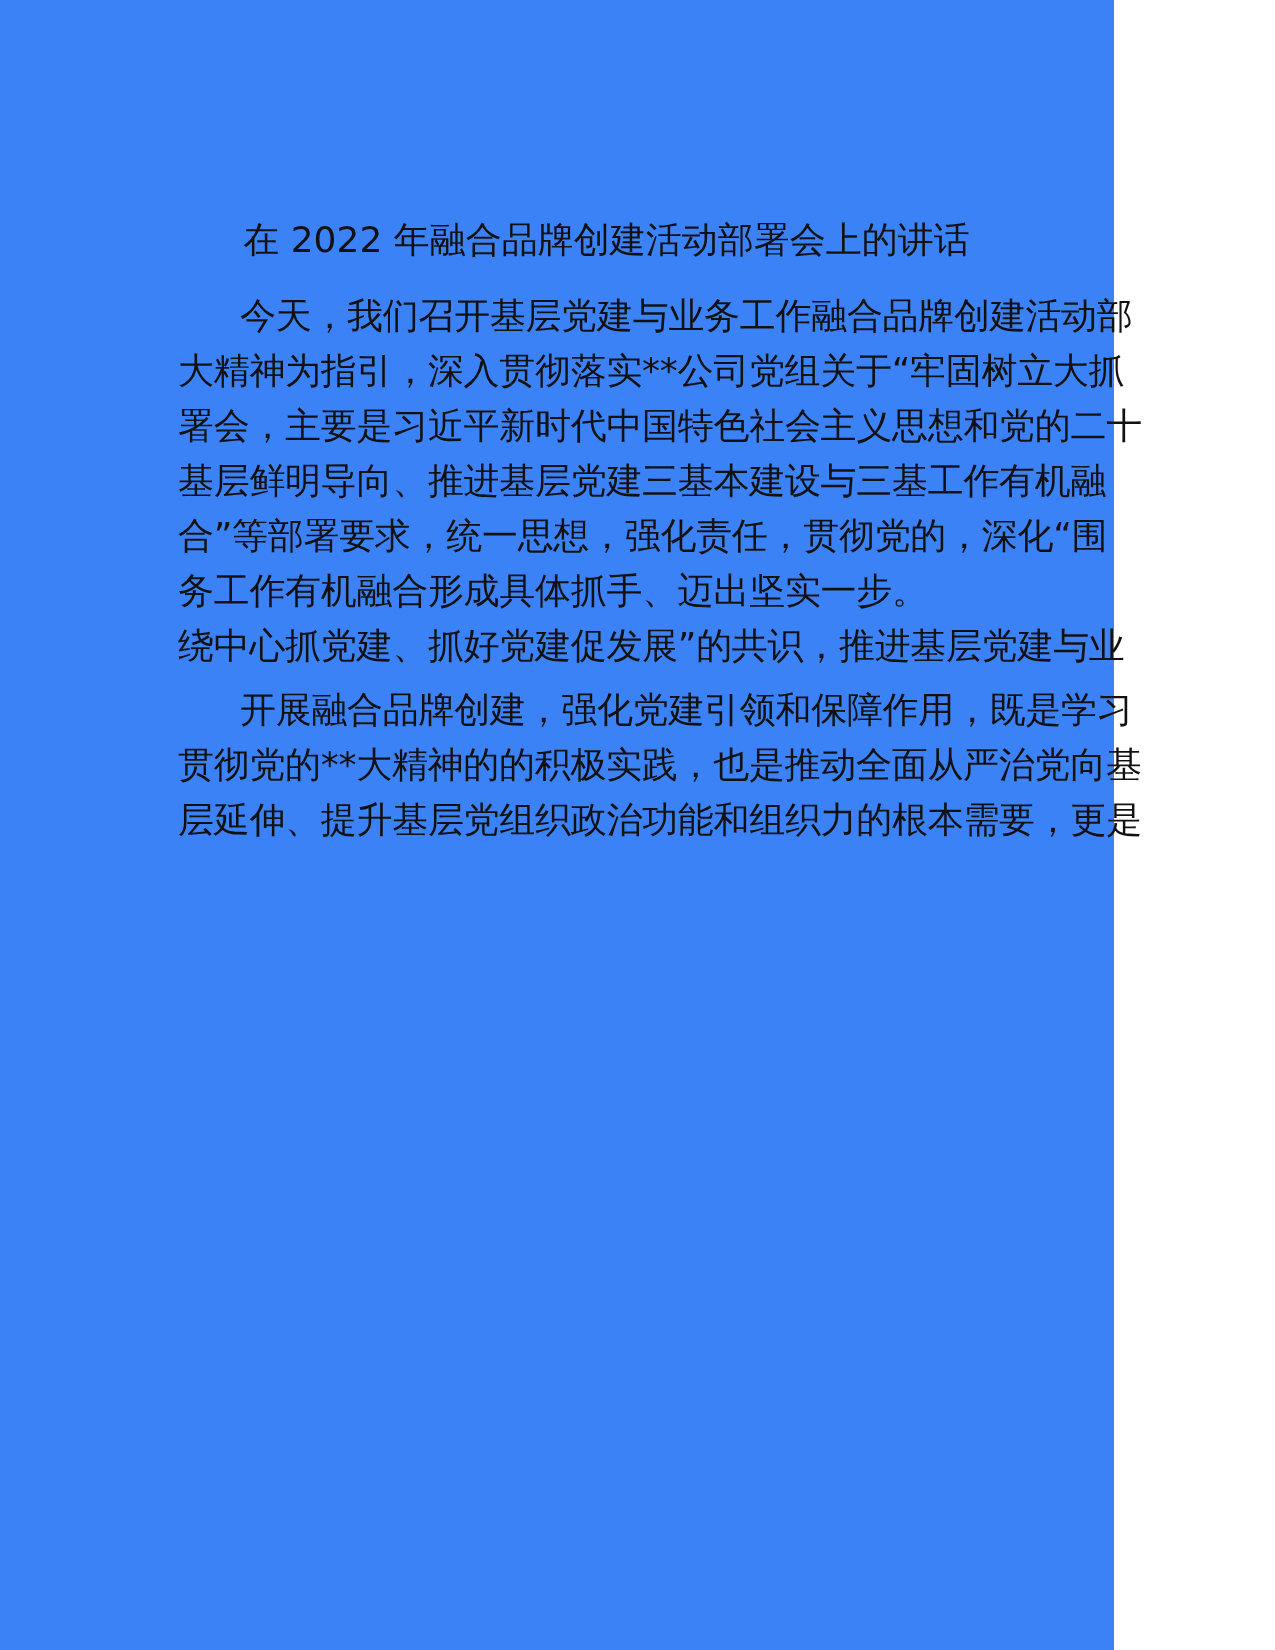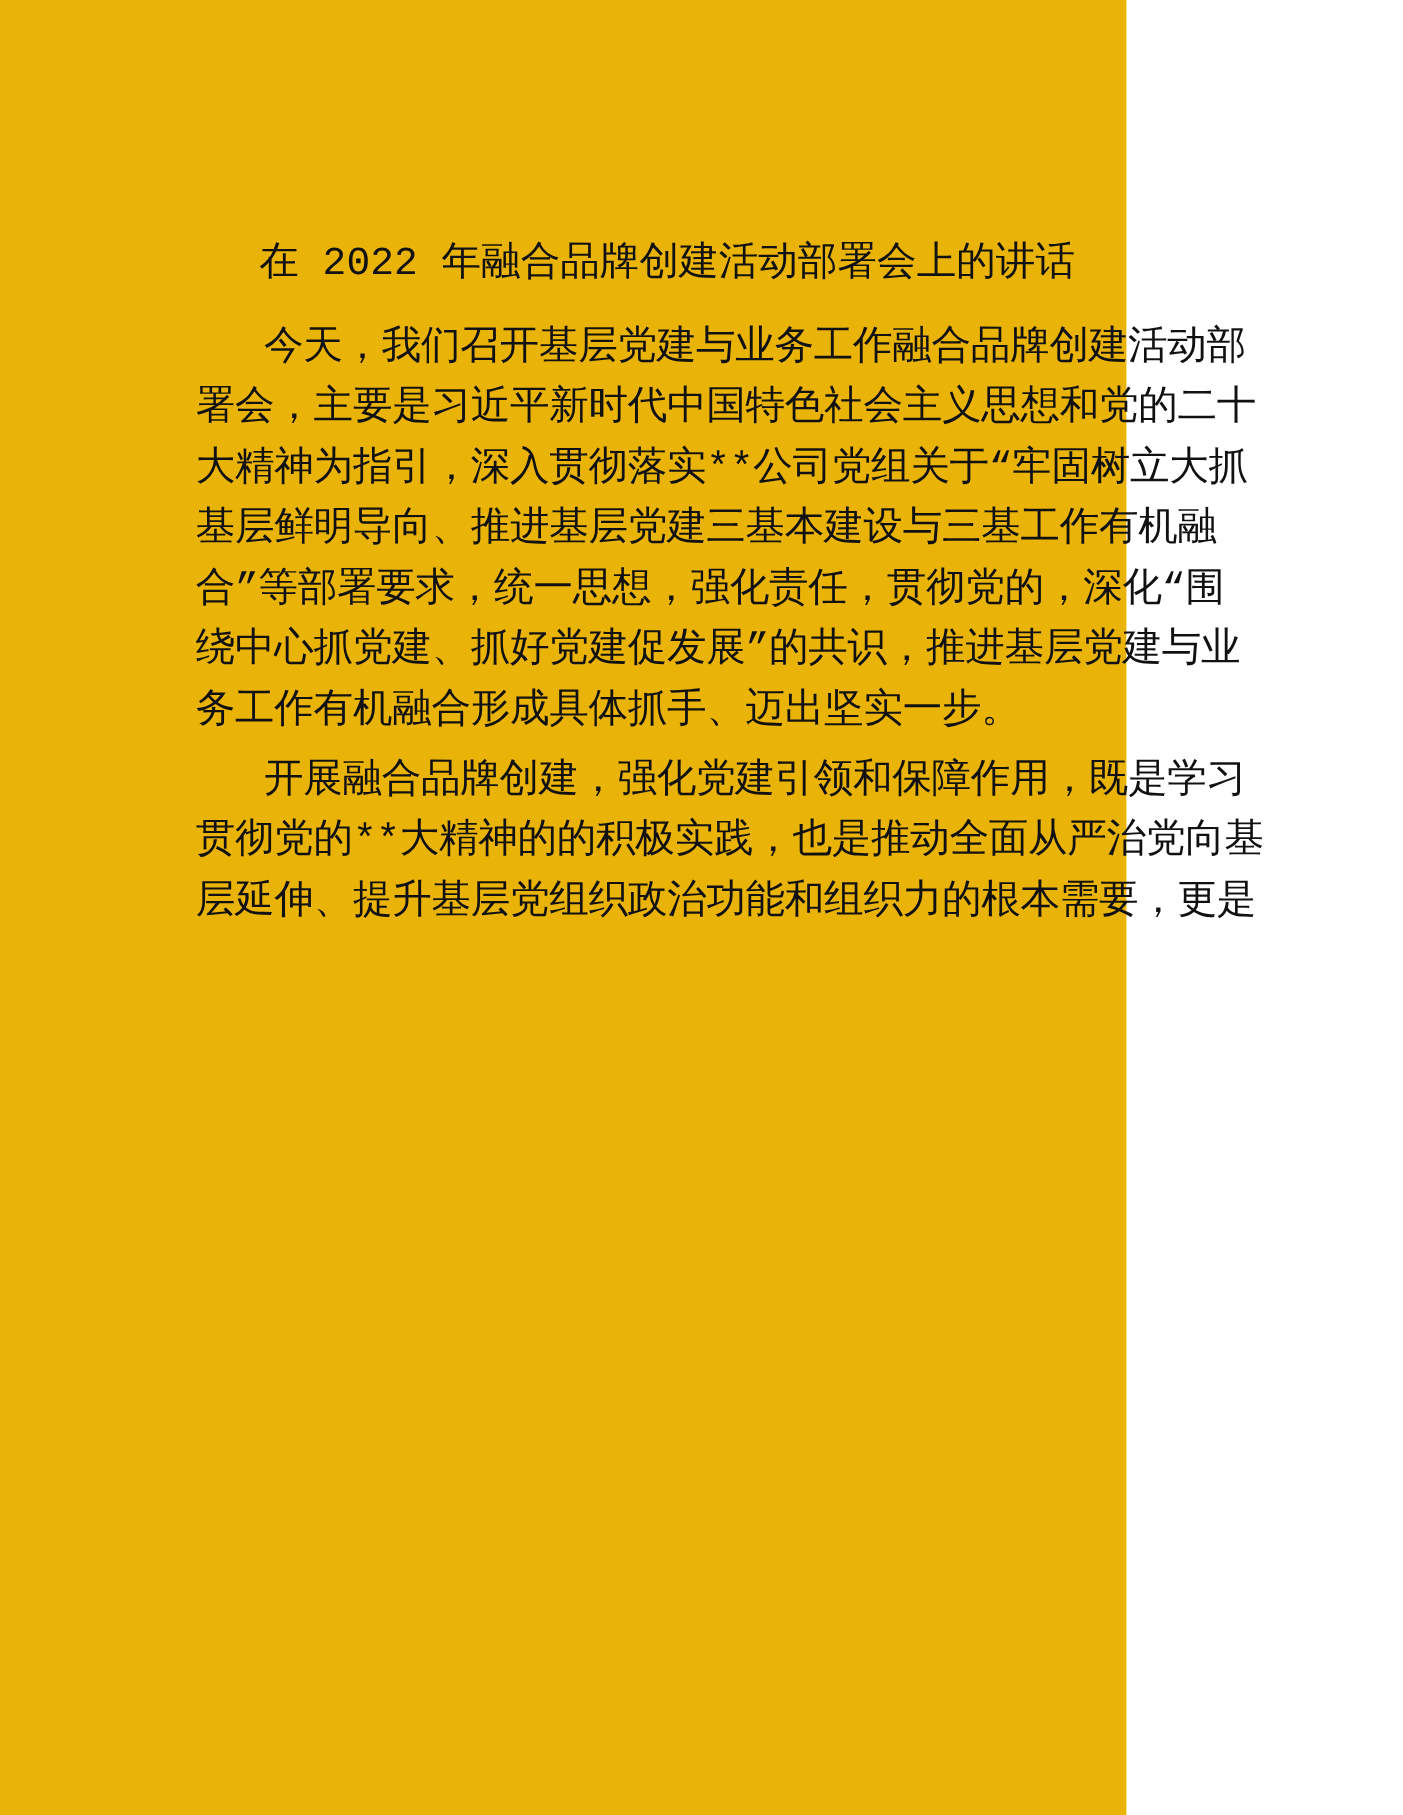--- a/index.html
+++ b/index.html
@@ -12,24 +12,23 @@
       height: 1650px;
       position: relative;
       overflow: hidden;
       font-family: "DejaVu Sans", "Liberation Sans", sans-serif;
       color: #111111;
     }
     .page {
       position: absolute;
       left: 0;
       top: 0;
-      width: 1024px;
+      width: 1114px;
       height: 1650px;
-      background: #eab308;
-      font-family: Liberation Mono, monospace;
+      background: #3b82f6;
     }
     .title {
       position: absolute;
       left: 0;
       top: 214px;
       width: 1213px;
       text-align: center;
       font-size: 36px;
       line-height: 52px;
       letter-spacing: 0px;
@@ -65,26 +64,26 @@
 </head>
 <body>
 
 <div class="page">
   <div class="title">在 2022 年融合品牌创建活动部署会上的讲话</div>
 
   <div class="body-text">
 
     <div>
       <span class="line indent">今天，我们召开基层党建与业务工作融合品牌创建活动部</span>
+      <span class="line">大精神为指引，深入贯彻落实**公司党组关于“牢固树立大抓</span>
       <span class="line">署会，主要是习近平新时代中国特色社会主义思想和党的二十</span>
-      <span class="line">大精神为指引，深入贯彻落实**公司党组关于“牢固树立大抓</span>
       <span class="line">基层鲜明导向、推进基层党建三基本建设与三基工作有机融</span>
       <span class="line">合”等部署要求，统一思想，强化责任，贯彻党的，深化“围</span>
+      <span class="line last">务工作有机融合形成具体抓手、迈出坚实一步。</span>
       <span class="line">绕中心抓党建、抓好党建促发展”的共识，推进基层党建与业</span>
-      <span class="line last">务工作有机融合形成具体抓手、迈出坚实一步。</span>
     </div>
     <div class="para-gap"></div>
 
     <div class="para-gap"></div>
 
     <div>
     </div>
     <div class="para-gap"></div>
 
     <div>

